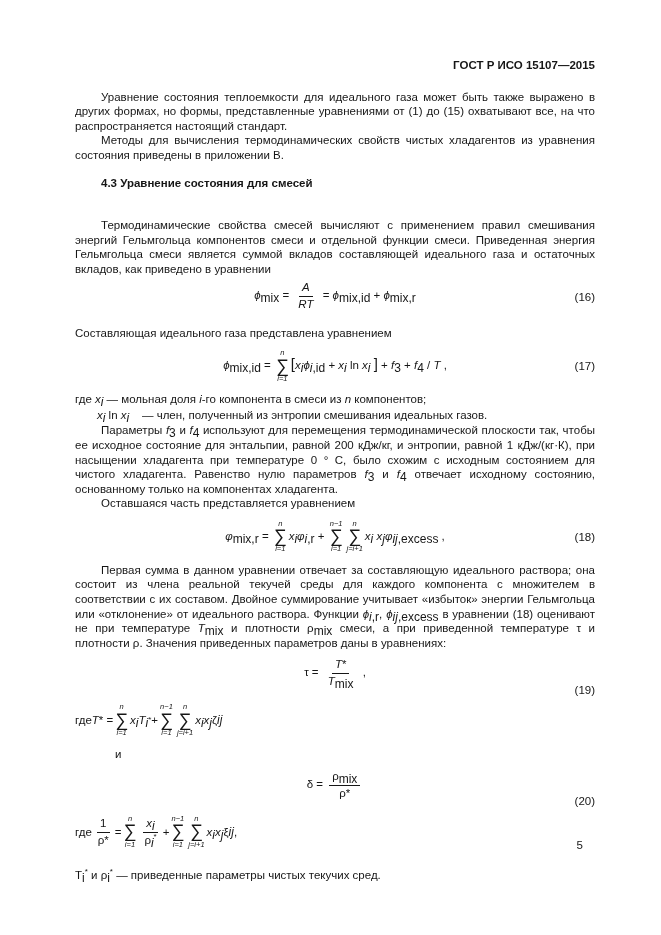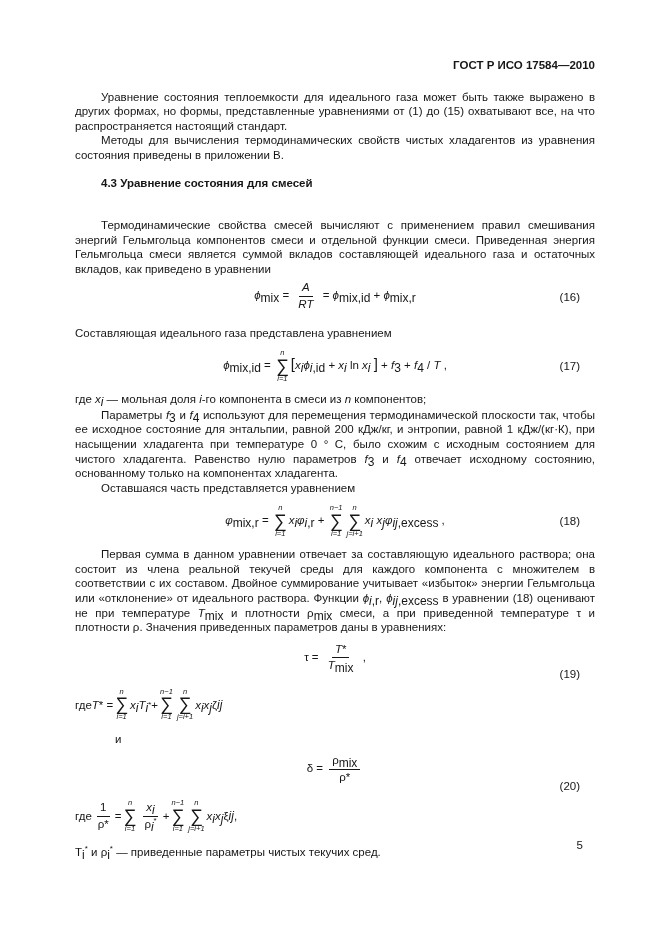--- a/index.html
+++ b/index.html
@@ -10,21 +10,21 @@
     font-size:11.5px;line-height:1.27;
   }
   .doc-header{text-align:right;font-weight:bold;margin:0 0 17px 0;}
   p.para{margin:0;text-align:justify;text-indent:26px;}
   p.para.noindent{text-indent:0;margin-top:12px;}
   .h43{font-weight:bold;margin:13px 0 28px 26px;}
   .eq-row{position:relative;display:flex;justify-content:center;align-items:center;margin:3px 0;}
   .eq-row.tall{min-height:46px;}
   .eq-row.mid{min-height:40px;}
   .eq-row.short{min-height:34px;}
-  .eq-num{position:absolute;right:15px;top:50%;transform:translateY(-50%);}
+  .eq-num{position:absolute;right:0;top:50%;transform:translateY(-50%);}
   .eq-num.low{top:auto;bottom:-4px;transform:none;}
   .eq-left{display:flex;align-items:center;margin:4px 0;min-height:46px;}
   .and-line{margin:1px 0 1px 40px;}
   .where-line{margin:1px 0;}
   .ind1{padding-left:22px;}
   .ind2{padding-left:18px;}
   .sum{display:inline-flex;flex-direction:column;align-items:center;vertical-align:middle;margin:0 2px;line-height:1;}
   .sum .lm{font-size:7.5px;line-height:1.15;white-space:nowrap;font-style:italic;}
   .sum .sg{font-size:18px;line-height:0.95;font-style:normal;}
   .frac{display:inline-flex;flex-direction:column;align-items:center;vertical-align:middle;margin:0 3px;line-height:1;}
@@ -33,21 +33,21 @@
   .br{font-size:15px;}
   sub{font-size:12px;vertical-align:-3px;line-height:0;}
   sup{font-size:8px;vertical-align:5px;line-height:0;}
   .page-num{position:absolute;right:78px;top:838px;}
 </style>
 </head>
 <body>
 
 <div class="page">
 
-  <div class="doc-header">ГОСТ Р ИСО 17584—2010</div>
+  <div class="doc-header">ГОСТ Р ИСО 15107—2015</div>
 
   <p class="para">Уравнение состояния теплоемкости для идеального газа может быть также выражено в других формах, но формы, представленные уравнениями от (1) до (15) охватывают все, на что распространяется настоящий стандарт.</p>
   <p class="para">Методы для вычисления термодинамических свойств чистых хладагентов из уравнения состояния приведены в приложении В.</p>
 
   <div class="h43">4.3 Уравнение состояния для смесей</div>
 
   <p class="para">Термодинамические свойства смесей вычисляют с применением правил смешивания энергий Гельмгольца компонентов смеси и отдельной функции смеси. Приведенная энергия Гельмгольца смеси является суммой вкладов составляющей идеального газа и остаточных вкладов, как приведено в уравнении</p>
 
   <div class="eq-row short">
     <span><i>ϕ</i><sub>mix</sub> = <span class="frac">
@@ -62,20 +62,21 @@
   <div class="eq-row tall">
     <span><i>ϕ</i><sub>mix,id</sub> = <span class="sum">
           <span class="lm">n</span>
           <span class="sg">∑</span>
           <span class="lm">i=1</span>
         </span><span class="br">[</span><i>x<sub>i</sub></i><i>ϕ</i><sub><i>i</i>,id</sub> + <i>x<sub>i</sub></i> ln <i>x<sub>i</sub></i> <span class="br">]</span> + <i>f</i><sub>3</sub> + <i>f</i><sub>4</sub> / <i>T</i> ,</span>
     <span class="eq-num">(17)</span>
   </div>
 
   <div class="where-line">где <i>x<sub>i</sub></i> — мольная доля <i>i</i>-го компонента в смеси из <i>n</i> компонентов;</div>
+  <div class="where-line ind1"><i>x<sub>i</sub></i> ln <i>x<sub>i</sub></i>&nbsp;&nbsp;&nbsp;&nbsp;— член, полученный из энтропии смешивания идеальных газов.</div>
 
   <p class="para">Параметры <i>f</i><sub>3</sub> и <i>f</i><sub>4</sub> используют для перемещения термодинамической плоскости так, чтобы ее исходное состояние для энтальпии, равной 200 кДж/кг, и энтропии, равной 1 кДж/(кг·К), при насыщении хладагента при температуре 0 ° С, было схожим с исходным состоянием для чистого хладагента. Равенство нулю параметров <i>f</i><sub>3</sub> и <i>f</i><sub>4</sub> отвечает исходному состоянию, основанному только на компонентах хладагента.</p>
   <p class="para">Оставшаяся часть представляется уравнением</p>
 
   <div class="eq-row tall">
     <span><i>φ</i><sub>mix,r</sub> = <span class="sum">
           <span class="lm">n</span>
           <span class="sg">∑</span>
           <span class="lm">i=1</span>
         </span><i>x<sub>i</sub></i><i>φ</i><sub><i>i</i>,r</sub> + <span class="sum">
@@ -137,17 +138,17 @@
       </span> + <span class="sum">
         <span class="lm">n−1</span>
         <span class="sg">∑</span>
         <span class="lm">i=1</span>
       </span><span class="sum">
         <span class="lm">n</span>
         <span class="sg">∑</span>
         <span class="lm">j=i+1</span>
       </span><i>x<sub>i</sub></i> <i>x<sub>j</sub></i> ξ<sub><i>ij</i></sub> ,</div>
 
-  <div class="where-line" style="margin-top:6px;">T<sub>i</sub><sup>*</sup> и ρ<sub>i</sub><sup>*</sup> — приведенные параметры чистых текучих сред.</div>
+  <div class="where-line" style="margin-top:13px;">T<sub>i</sub><sup>*</sup> и ρ<sub>i</sub><sup>*</sup> — приведенные параметры чистых текучих сред.</div>
 
   <div class="page-num">5</div>
 
 </div>
 
 </body></html>

